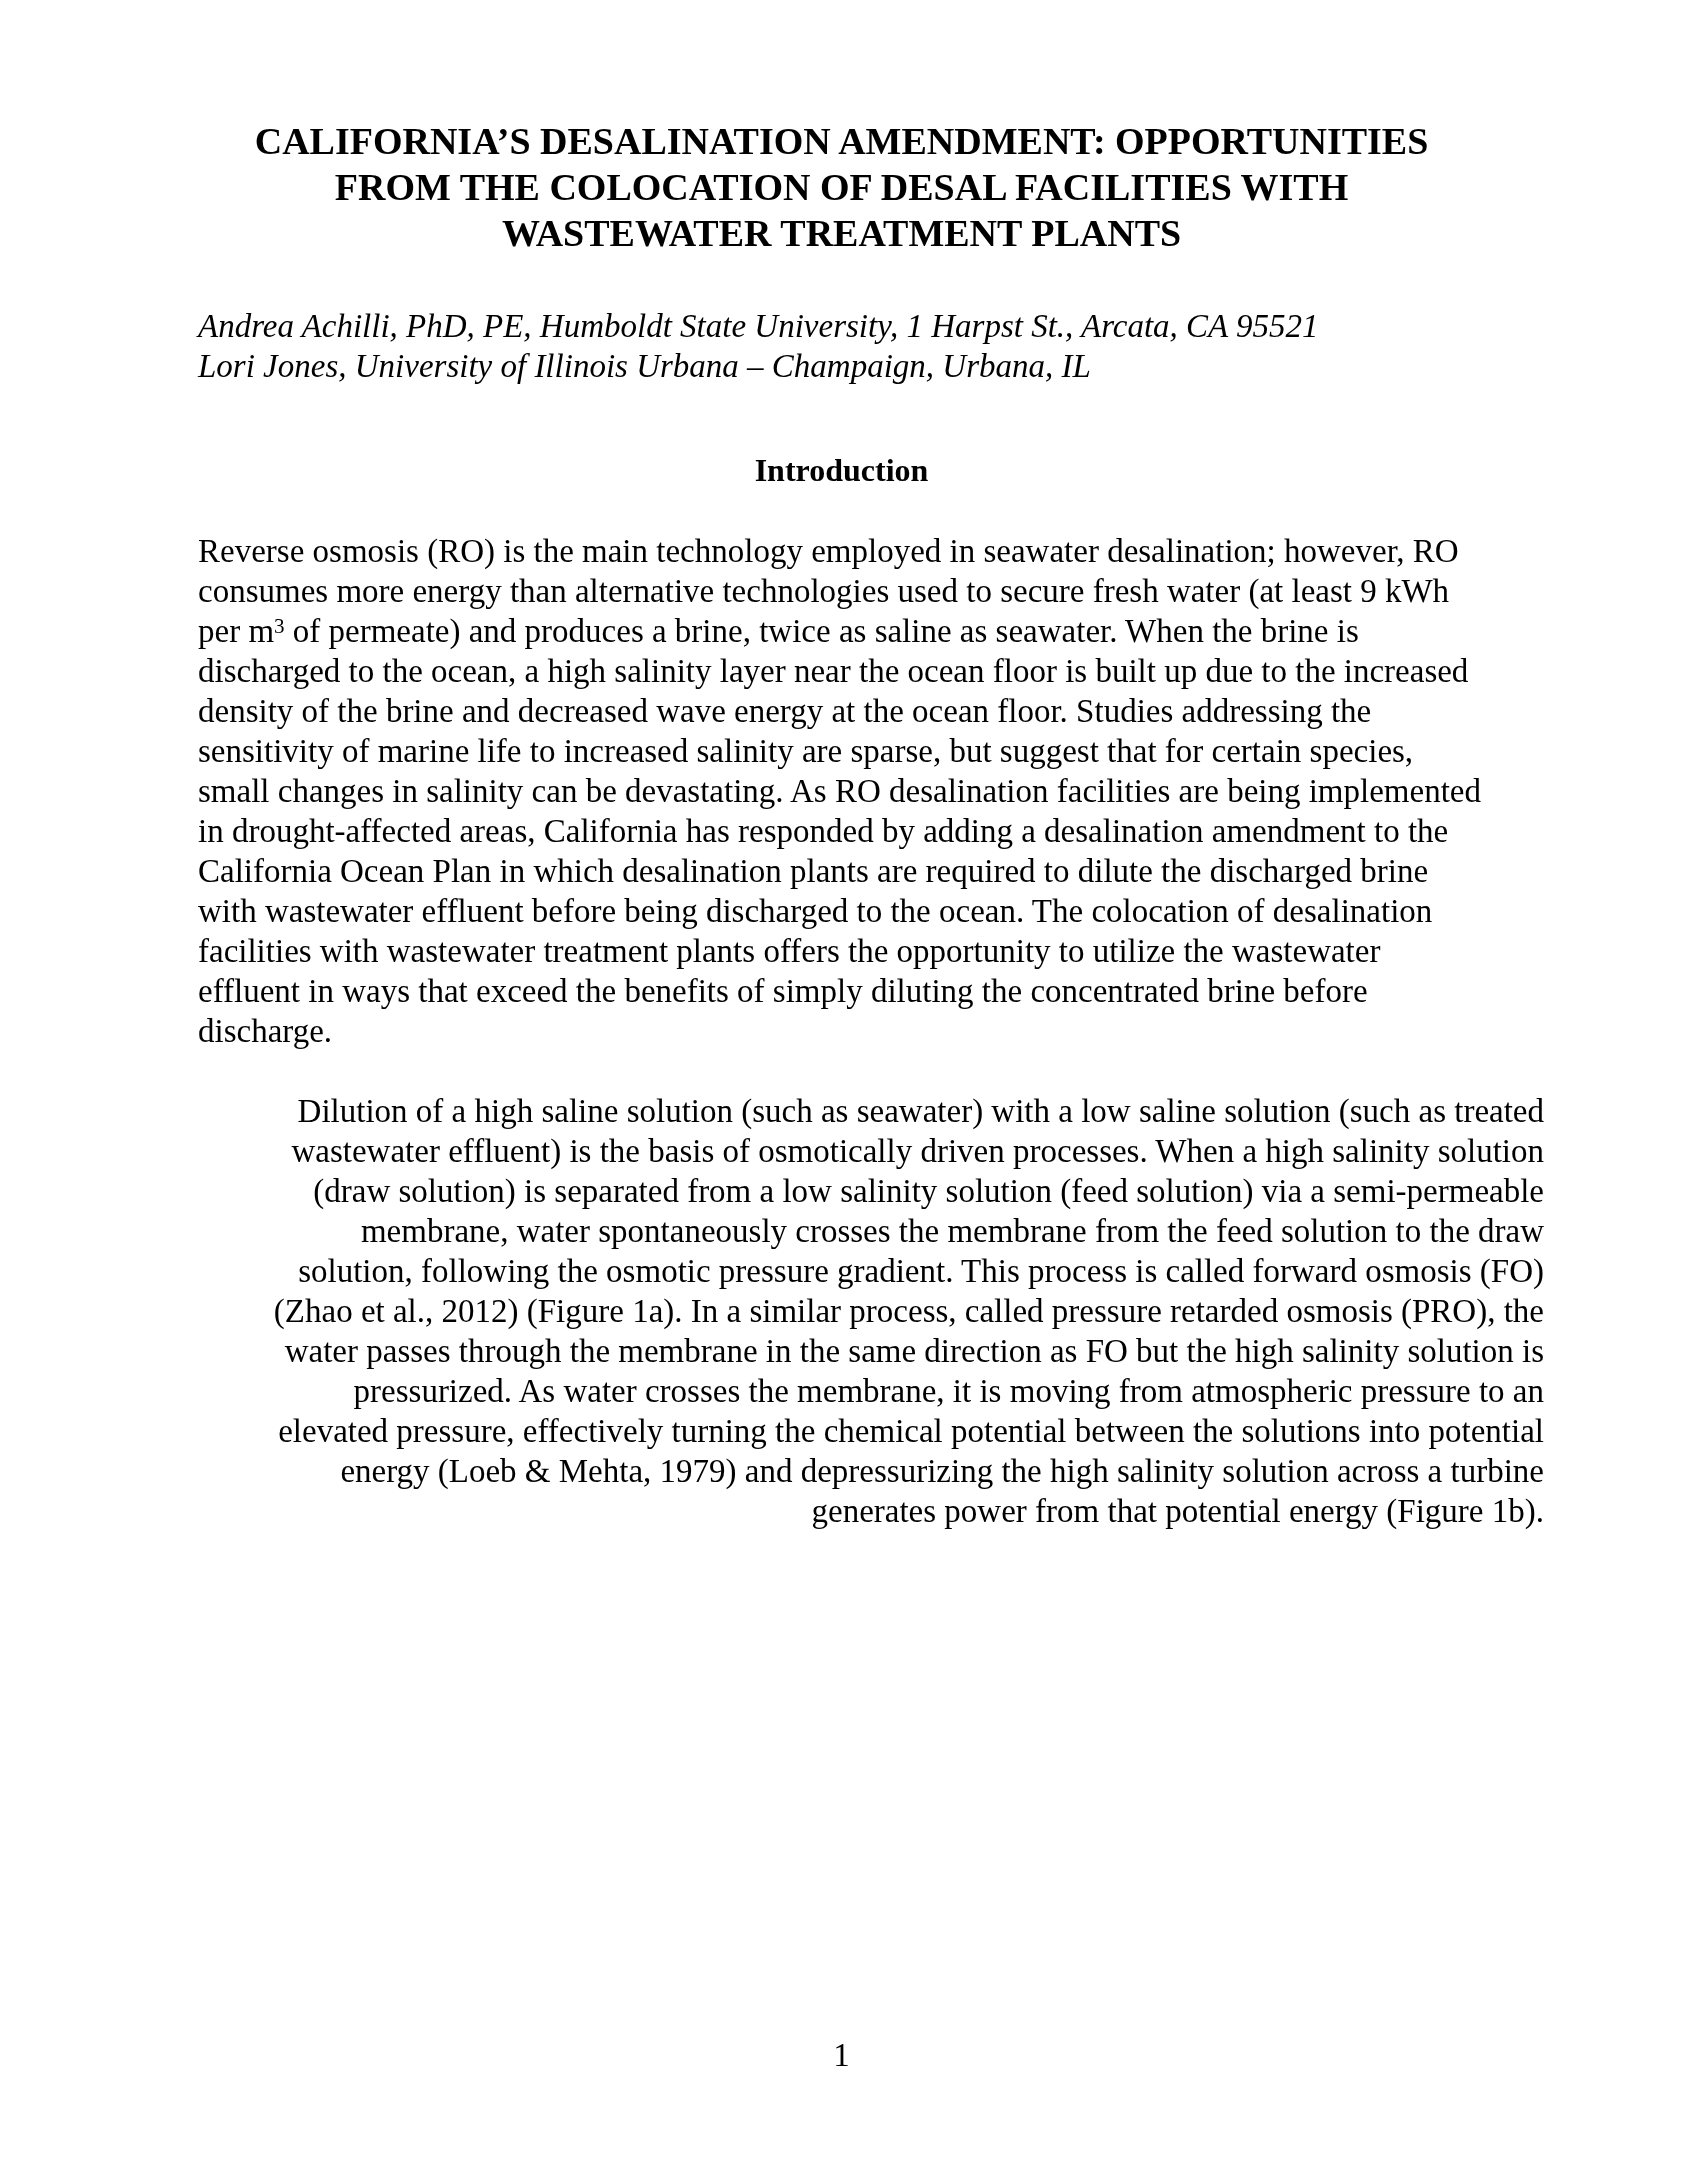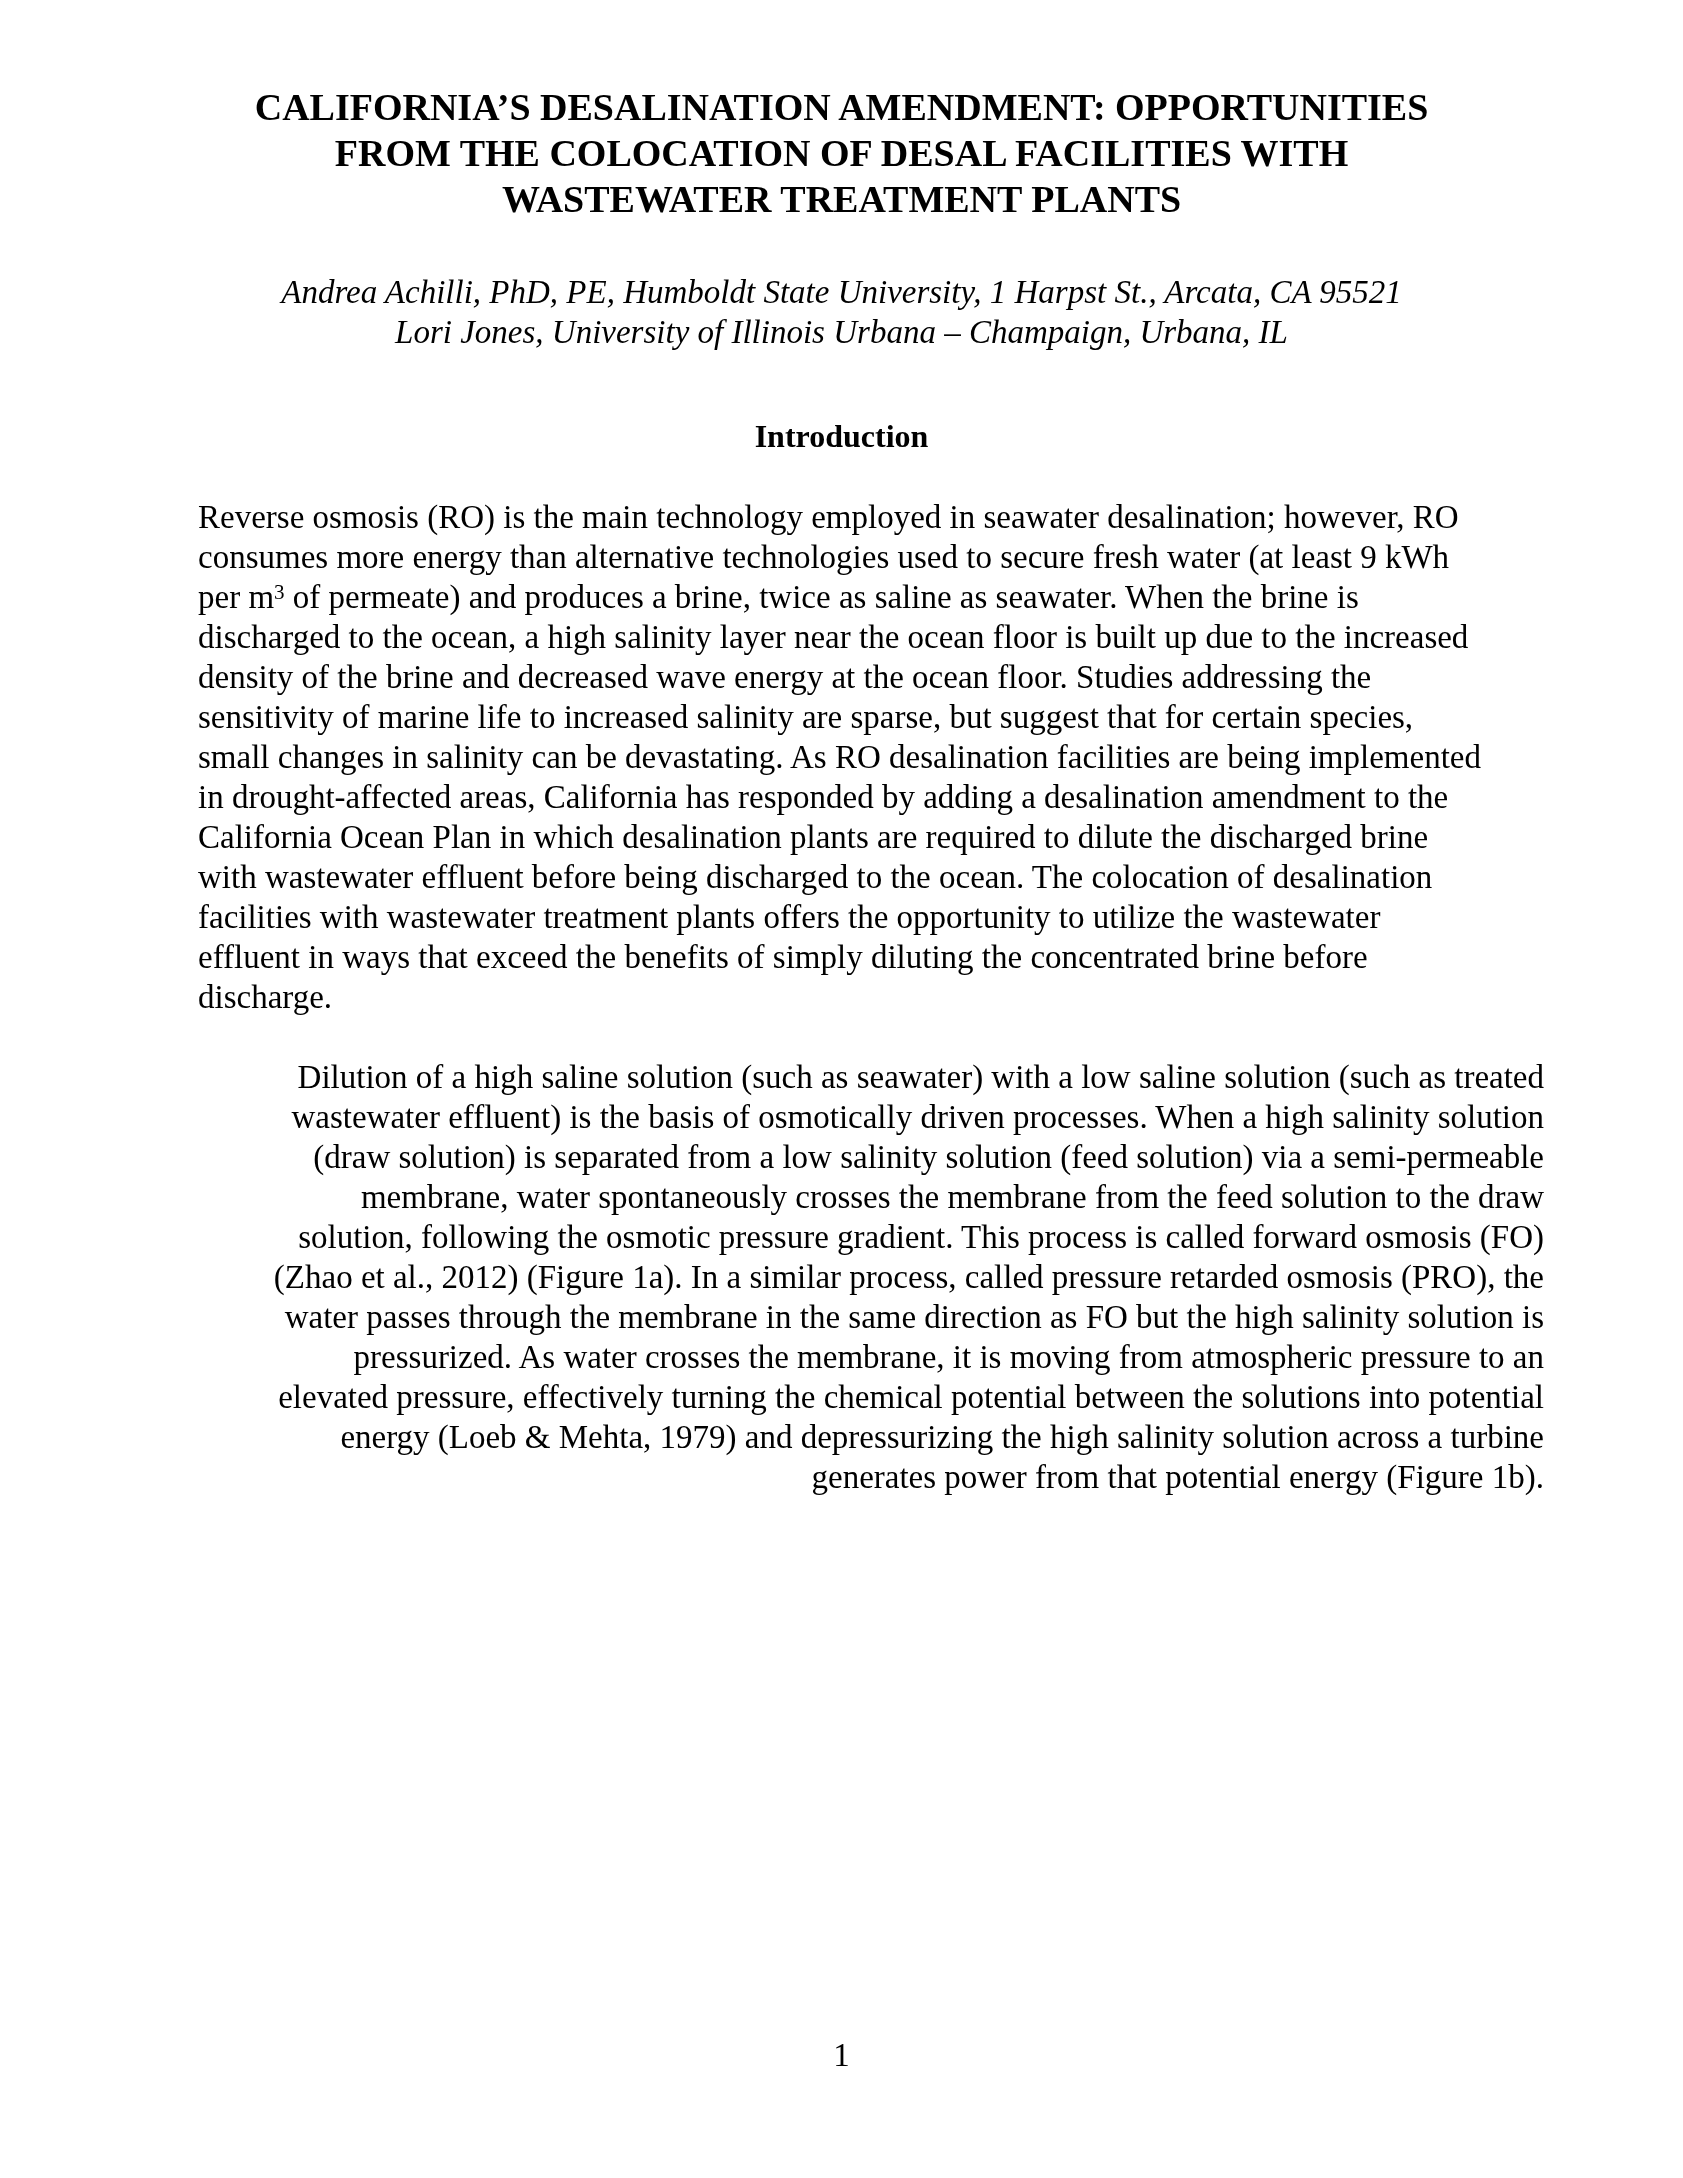--- a/index.html
+++ b/index.html
@@ -12,33 +12,33 @@
     width: 1683px;
     height: 2178px;
     background: #ffffff;
     color: #000000;
     font-family: "Liberation Serif", "DejaVu Serif", serif;
     padding: 0 198px;
     box-sizing: border-box;
     overflow: hidden;
   }
   .title {
-    margin: 84px 0 0 0;
+    margin: 118px 0 0 0;
     font-size: 38px;
     font-weight: bold;
     line-height: 46px;
     text-align: center;
     white-space: pre-line;
   }
   .authors {
     margin-top: 50px;
     font-size: 33px;
     font-style: italic;
     line-height: 40px;
-    text-align: center;
+    text-align: left;
   }
   .authors a.email-link {
     color: #0000ff;
     text-decoration: underline;
   }
   .authors .email-comma {
     color: #0000ff;
     text-decoration: none;
   }
   .section-heading {

